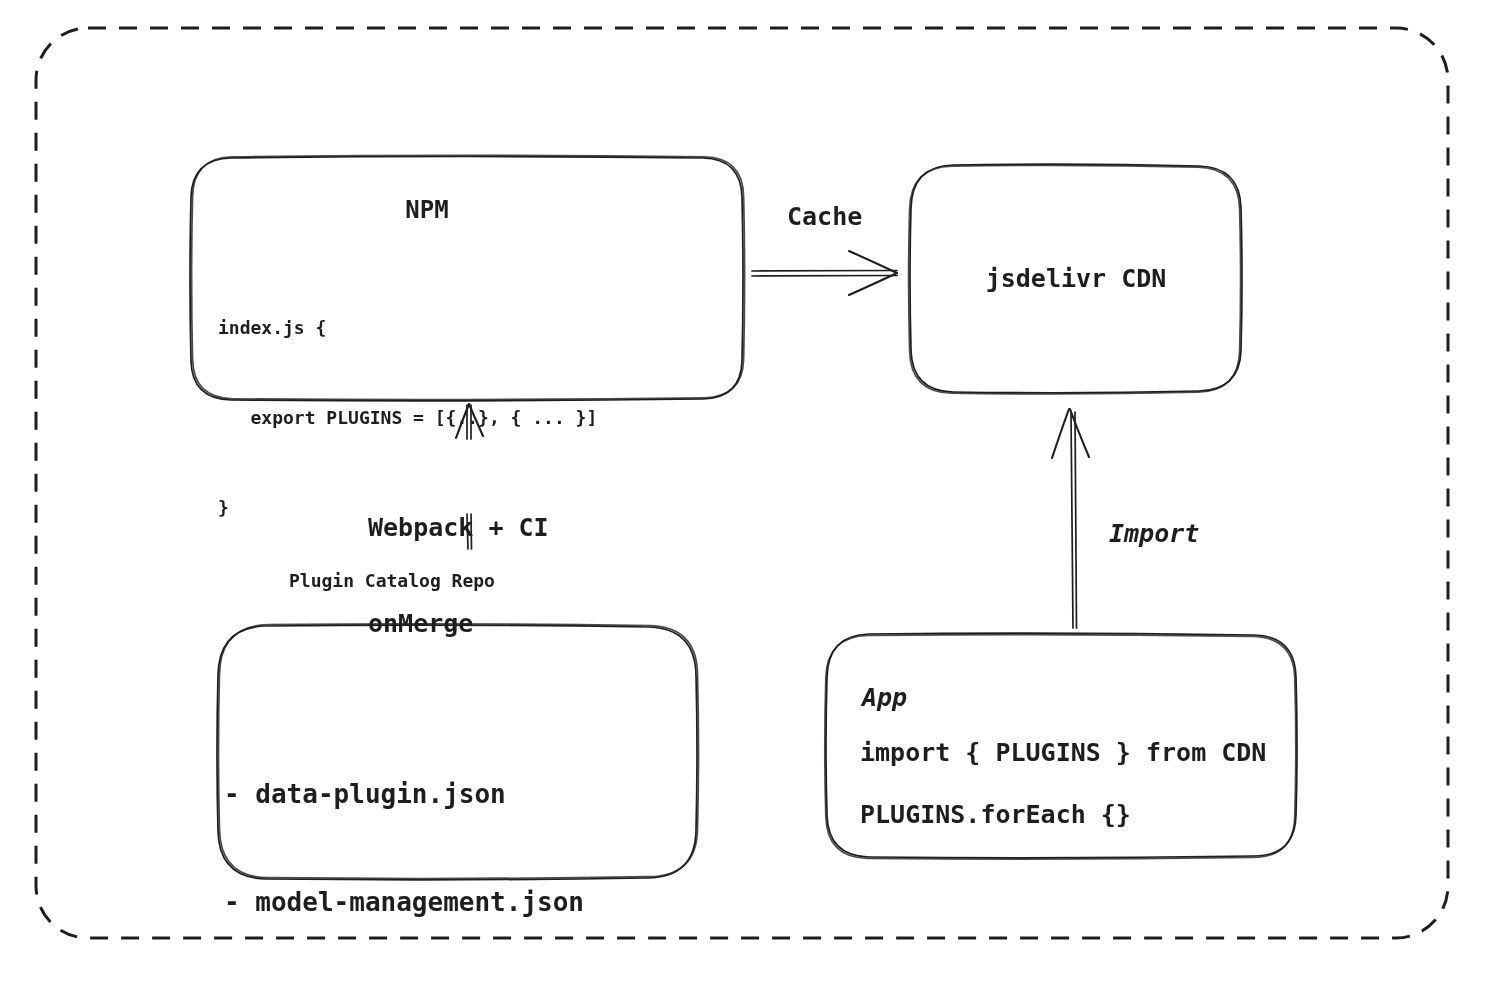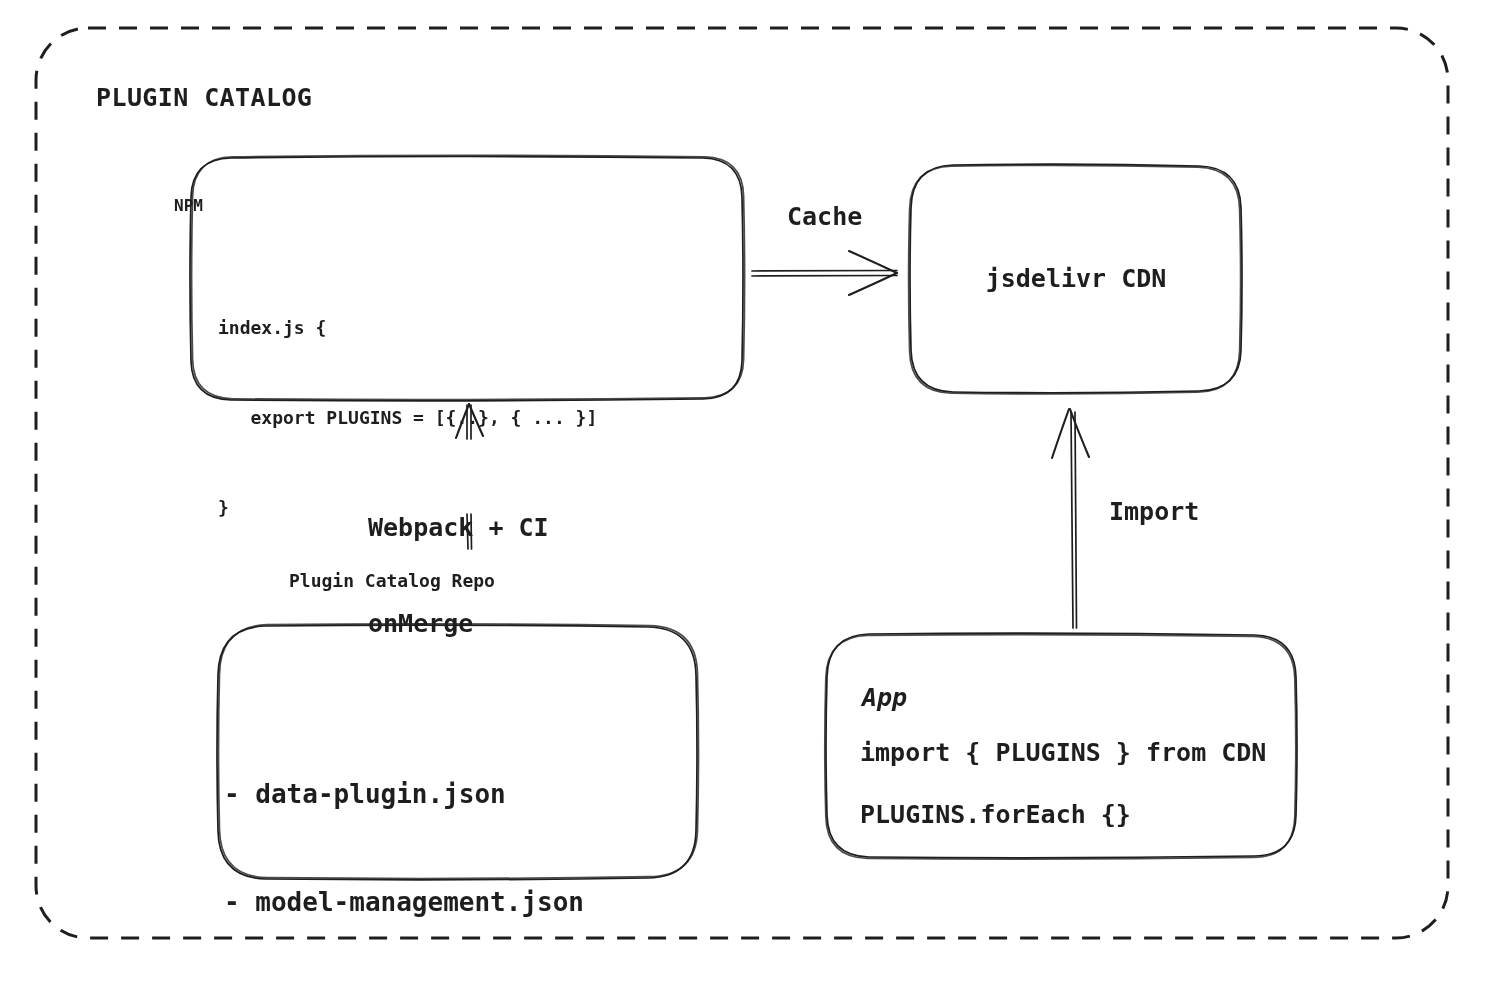--- a/index.html
+++ b/index.html
@@ -29,23 +29,23 @@
     white-space: pre;
     line-height: 1.2;
     color: #1e1e1e;
   }
   .diagram-title {
     left: 96px; top: 83px;
     font-size: 25px;
     letter-spacing: 0.4px;
   }
   .npm-title {
-    left: 174px; top: 196px; width: 472px;
-    font-size: 16px;
-    text-align: left;
+    left: 191px; top: 196px; width: 472px;
+    font-size: 24px;
+    text-align: center;
   }
   .npm-code {
     left: 218px; top: 253px;
     font-size: 18px;
     line-height: 30px;
   }
   .cache-label {
     left: 787px; top: 202px;
     font-size: 25px;
   }
@@ -63,22 +63,23 @@
   .repo-label {
     left: 289px; top: 570px;
     font-size: 18px;
   }
   .repo-list {
     left: 224px; top: 704px;
     font-size: 26px;
     line-height: 36px;
   }
   .import-label {
-    left: 1109px; top: 497px;
+    left: 1109px; top: 519px;
     font-size: 25px;
+    font-style: italic;
   }
   .app-title {
     left: 862px; top: 683px;
     font-size: 25px;
     font-style: italic;
   }
   .app-code-1 {
     left: 860px; top: 738px;
     font-size: 25px;
   }
@@ -145,21 +146,20 @@
     </g>
 
     <g>
       <path class="arrowline" d="M 1071,412 L 1073,628"></path>
       <path class="arrowline" d="M 1075,412 L 1076.5,628"></path>
       <path class="arrowhead" d="M 1052,458 Q 1061,431 1069,409"></path>
       <path class="arrowhead" d="M 1089,457 Q 1078,431 1070,409"></path>
     </g>
   </svg>
 
-  <div class="txt diagram-title">PLUGIN CATALOG</div>
 
   <div class="txt npm-title">NPM</div>
 
   <div class="txt npm-code">
     <div>index.js {</div>
     <div>   export PLUGINS = [{..}, { ... }]</div>
     <div>}</div>
   </div>
 
   <div class="txt cache-label">Cache</div>

